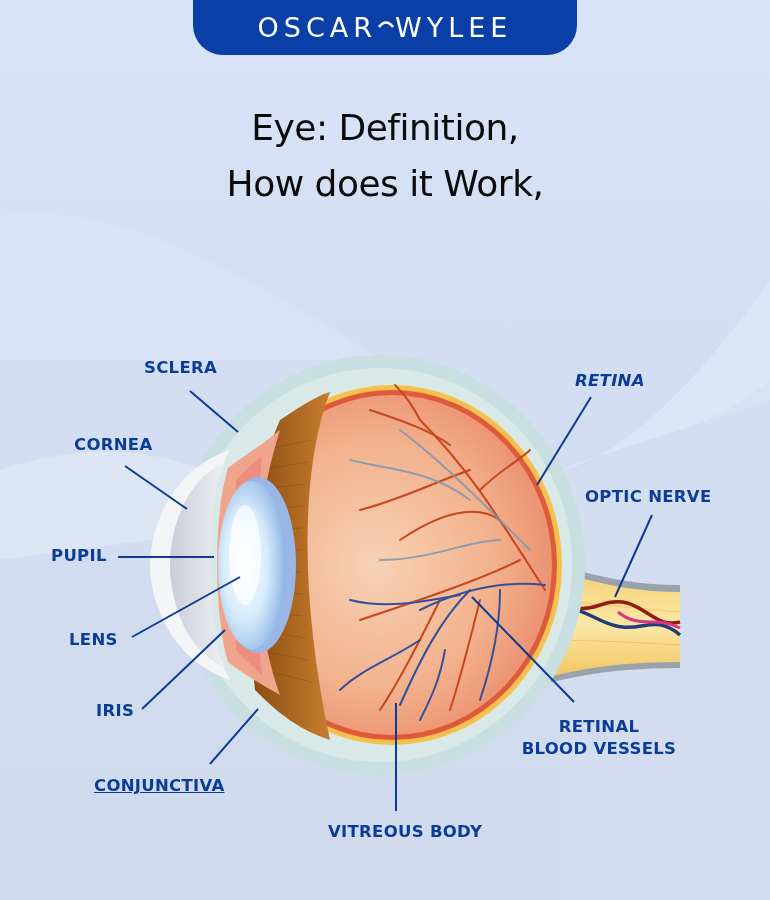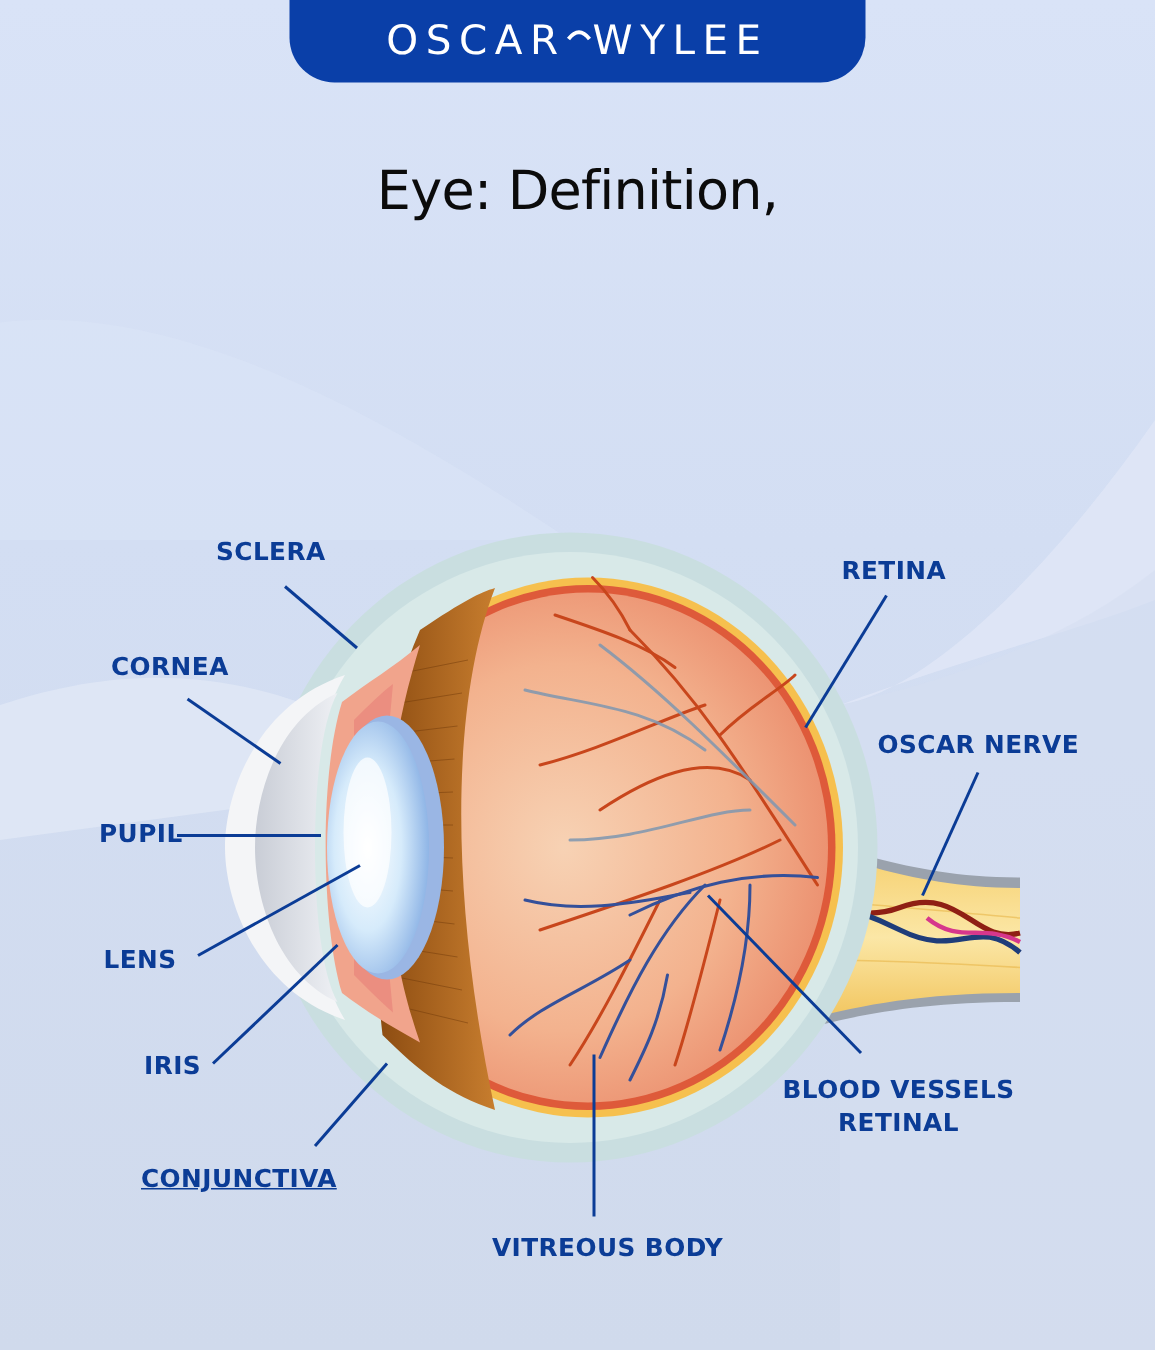--- a/index.html
+++ b/index.html
@@ -44,20 +44,21 @@
 <div class="logo-bar">
   <span class="logo-text">
     <span>OSCAR</span><span style="display:inline-block;width:18px;height:10px;position:relative;top:-8px;"><svg width="18" height="10" viewBox="0 0 18 10">
           <path d="M2 8 Q9 -1 16 8" stroke="#ffffff" stroke-width="2.6" fill="none"></path>
         </svg></span><span>WYLEE</span>
   </span>
 </div>
 
 <div class="title">
   <div>Eye: Definition,</div>
+  <div>How does it Work,</div>
 </div>
 
 <svg class="diagram" viewBox="0 0 770 900">
   <defs>
     <radialGradient id="vitreous" cx="45%" cy="50%" r="60%">
       <stop offset="0%" stop-color="#f7d2b4"></stop>
       <stop offset="60%" stop-color="#f3b28e"></stop>
       <stop offset="100%" stop-color="#ea8a6a"></stop>
     </radialGradient>
     <radialGradient id="lensGrad" cx="40%" cy="50%" r="60%">
@@ -158,23 +159,23 @@
     <line x1="210" y1="764" x2="258" y2="709"></line>
     <line x1="396" y1="811" x2="396" y2="703"></line>
     <line x1="574" y1="702" x2="472" y2="597"></line>
     <line x1="652" y1="515" x2="615" y2="597"></line>
     <line x1="591" y1="397" x2="537" y2="485"></line>
   </g>
 </svg>
 
 <div class="label" style="left:144px; top:358px;">SCLERA</div>
 <div class="label" style="left:74px; top:435px;">CORNEA</div>
-<div class="label" style="left:66px; top:546px;">PUPIL</div>
+<div class="label" style="left:51px; top:546px;">PUPIL</div>
 <div class="label" style="left:69px; top:630px;">LENS</div>
 <div class="label" style="left:96px; top:701px;">IRIS</div>
 <div class="label" style="left:94px; top:776px;text-decoration:underline;">CONJUNCTIVA</div>
 <div class="label" style="left:312px; top:822px;margin-left:16px;">VITREOUS BODY</div>
 <div class="label two-line" style="left:513px; top:716px; width:172px;">
+  <div>RETINAL</div>
   <div>BLOOD VESSELS</div>
-  <div>RETINAL</div>
 </div>
-<div class="label" style="left:585px; top:487px;">OSCAR NERVE</div>
-<div class="label" style="left:561px; top:371px;">RETINA</div>
+<div class="label" style="left:585px; top:487px;">OPTIC NERVE</div>
+<div class="label" style="left:575px; top:371px;font-style:italic;">RETINA</div>
 
 </body></html>

